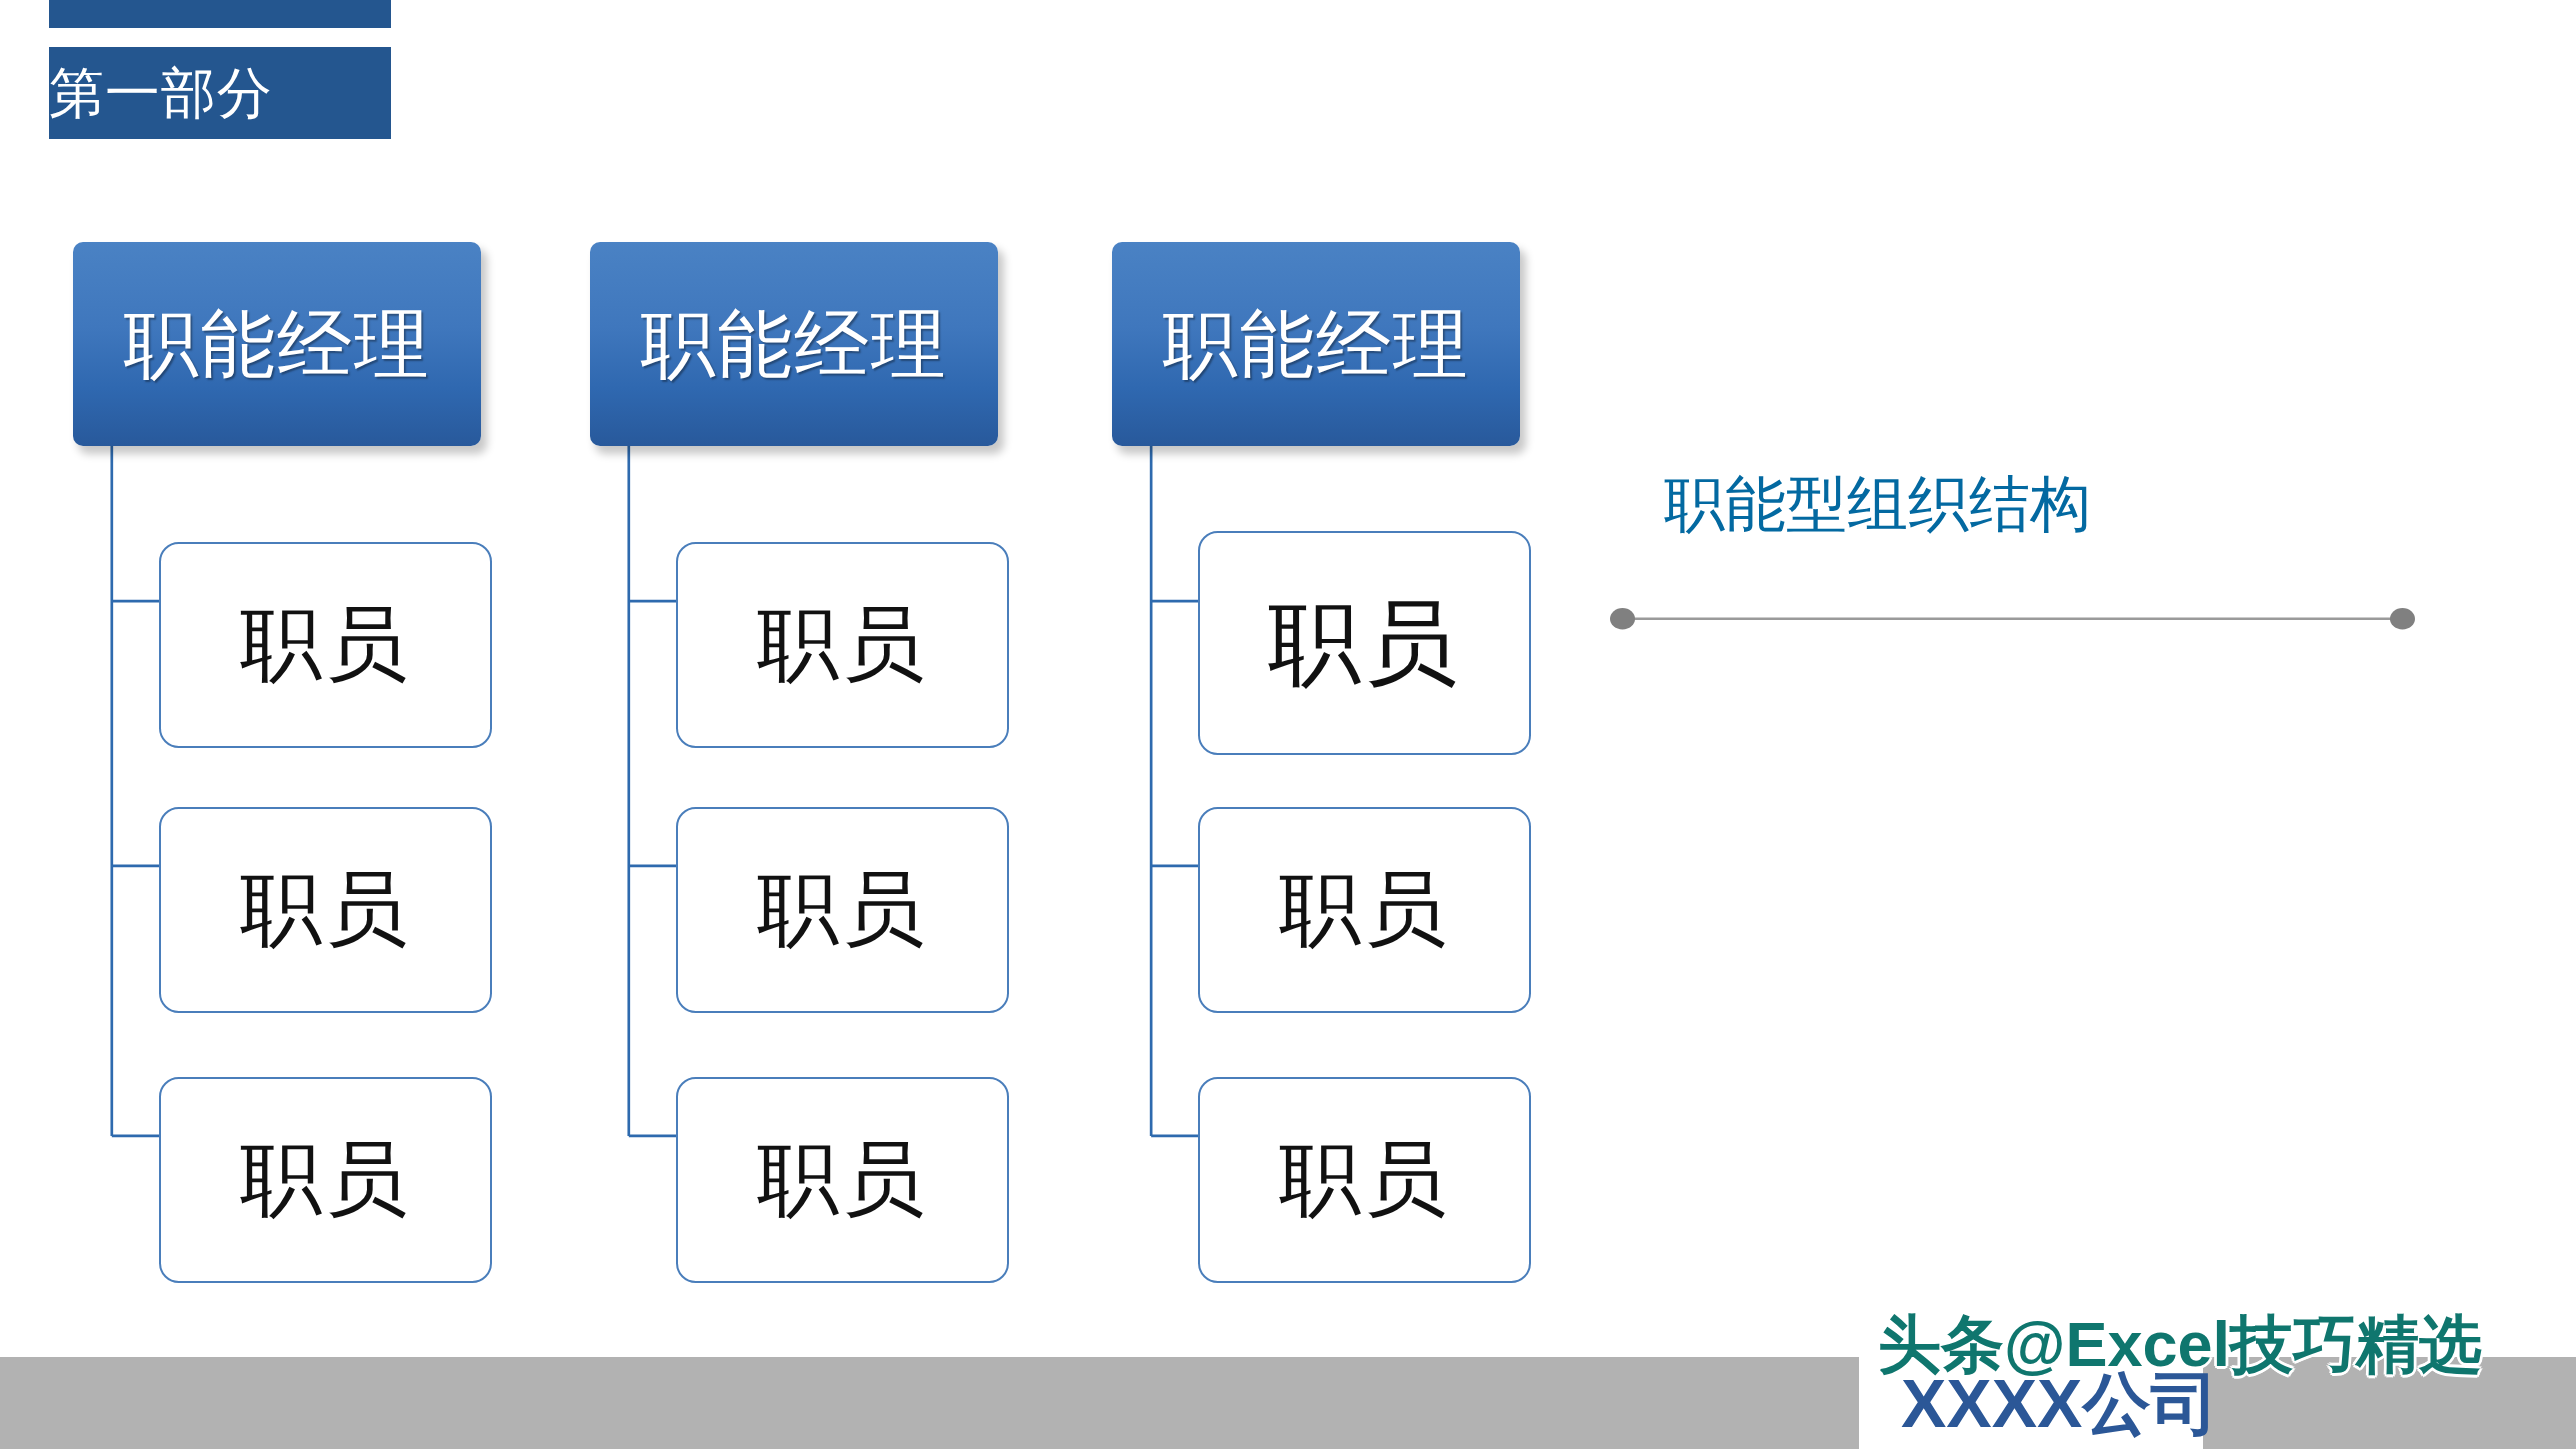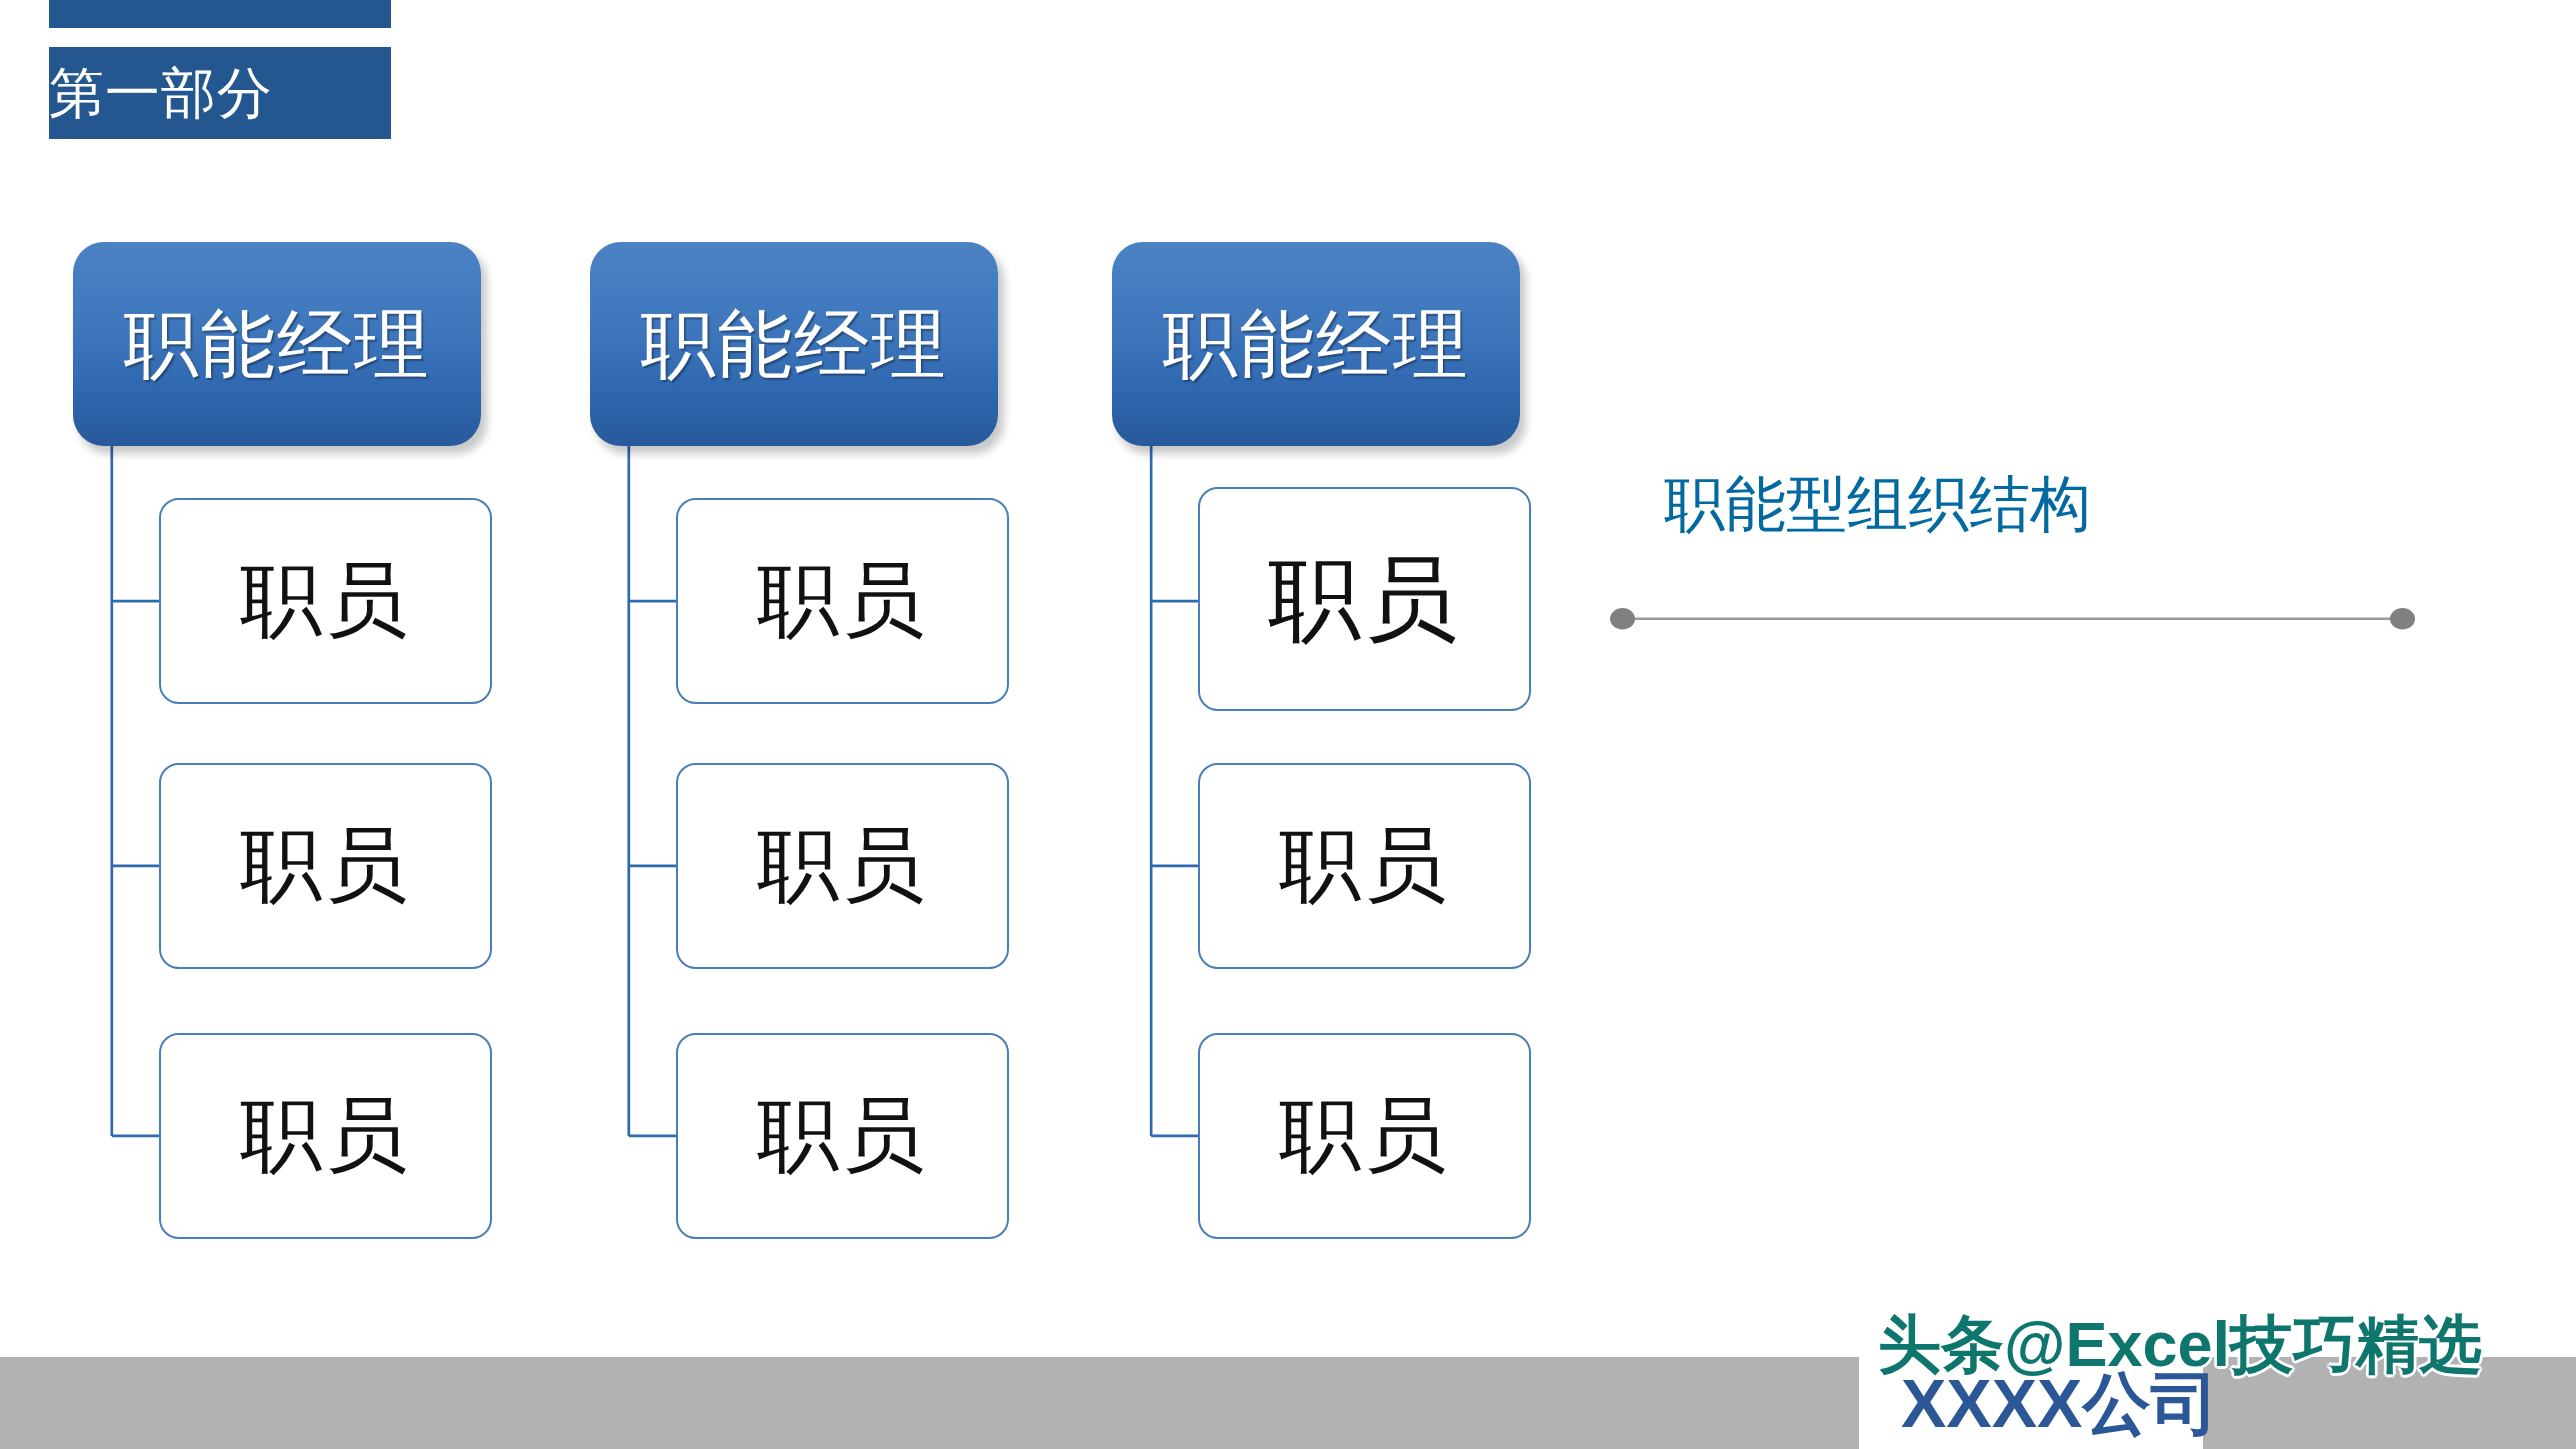--- a/index.html
+++ b/index.html
@@ -64,21 +64,21 @@
   .col-1 { left: 517px; }
   .col-2 { left: 1039px; }
 
   
   .manager-box {
     position: absolute;
     left: 73px;
     top: 242px;
     width: 408px;
     height: 204px;
-    border-radius: 31px;
+    border-radius: 10px;
     background: linear-gradient(to bottom, #4A82C4 0%, #3F77BD 42%, #2F68B0 72%, #28599B 100%);
     box-shadow: 5.4px 7.2px 9px rgba(0,0,0,0.22);
     display: flex;
     align-items: center;
     justify-content: center;
     box-sizing: border-box;
   }
   .manager-label {
     color: #ffffff;
     font-family: "Liberation Serif", serif;
@@ -101,20 +101,21 @@
   
   .emp-box {
     position: absolute;
     background: #ffffff;
     border: 2.7px solid #4A7EBB;
     border-radius: 19.7px;
     display: flex;
     align-items: center;
     justify-content: center;
     box-sizing: border-box;
+    margin-top: 44px;
   }
   .emp-label {
     color: #111111;
     font-family: "Liberation Serif", serif;
     line-height: 1;
     letter-spacing: 3.6px;
     white-space: nowrap;
     font-size: 82px;
   }
   .emp-label.big { font-size: 93px; }

